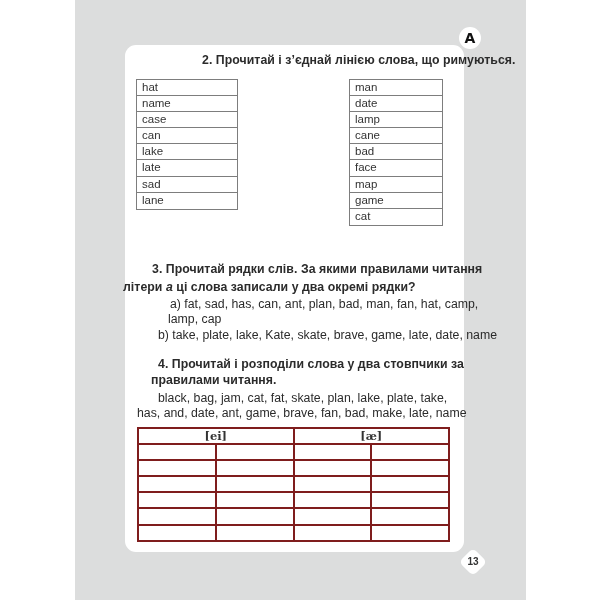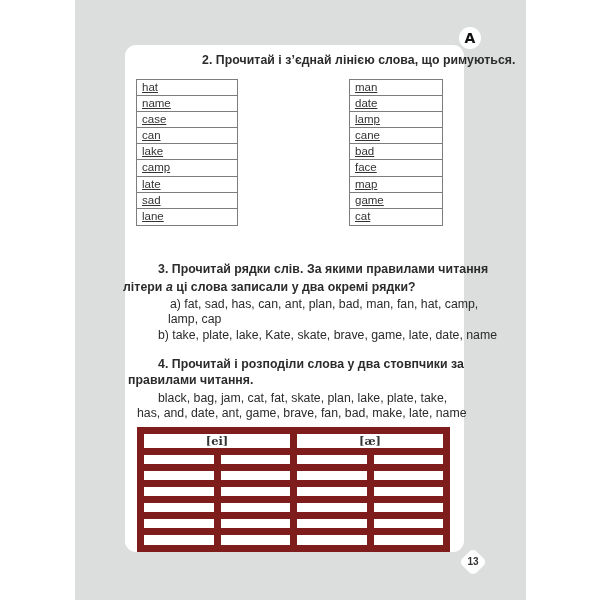--- a/index.html
+++ b/index.html
@@ -19,26 +19,26 @@
     position: absolute; left: 125px; top: 45px; width: 339px; height: 507px;
     background: #ffffff; border-radius: 11px;
   }
 
   .heading { position: absolute; font-weight: bold; font-size: 12.3px; color: #2b2b2b; line-height: 17px; letter-spacing: 0.05px; }
   .body-text { position: absolute; font-size: 12.3px; color: #2b2b2b; line-height: 17px; }
 
   .wordbox { position: absolute; border: 1px solid #7d7d7d; }
   .wordbox .cell {
     height: 16.1px; border-bottom: 1px solid #7d7d7d;
-    font-size: 11.5px; line-height: 15px; padding-left: 5px; color: #333; text-decoration: underline;
+    font-size: 11.5px; line-height: 15px; padding-left: 5px; color: #333;
   }
   .wordbox .cell:last-child { border-bottom: none; }
 
   .sort-table { position: absolute; left: 137px; top: 427px; width: 313px; border-collapse: collapse; table-layout: fixed; }
-  .sort-table th, .sort-table td { border: 7px solid #7f1d1d; height: 16.1px; padding: 0; }
+  .sort-table th, .sort-table td { border: 2px solid #7f1d1d; height: 16.1px; padding: 0; }
   .sort-table th { font-size: 11.5px; font-weight: bold; color: #333; line-height: 14px; font-family: "DejaVu Serif", serif; }
 
   .page-badge {
     position: absolute; left: 463px; top: 552px; width: 20px; height: 20px;
     background: #ffffff; transform: rotate(45deg); border-radius: 5px;
   }
   .page-num {
     position: absolute; left: 461px; top: 555px; width: 24px; text-align: center;
     font-size: 10px; font-weight: bold; color: #333; line-height: 14px;
   }
@@ -52,47 +52,46 @@
 <div class="card"></div>
 
 <div class="heading" style="left:158px; top:52px;margin-left:44px;">2. Прочитай і з’єднай лінією слова, що римуються.</div>
 
 <div class="wordbox" id="leftbox" style="left:136px; top:79px; width:102px;">
     <div class="cell">hat</div>
     <div class="cell">name</div>
     <div class="cell">case</div>
     <div class="cell">can</div>
     <div class="cell">lake</div>
-    <div class="cell">camp</div>
     <div class="cell">late</div>
     <div class="cell">sad</div>
     <div class="cell">lane</div>
   </div>
 <div class="wordbox" id="rightbox" style="left:349px; top:79px; width:94px;">
     <div class="cell">man</div>
     <div class="cell">date</div>
     <div class="cell">lamp</div>
     <div class="cell">cane</div>
     <div class="cell">bad</div>
     <div class="cell">face</div>
     <div class="cell">map</div>
     <div class="cell">game</div>
     <div class="cell">cat</div>
   </div>
 
-<div class="heading" style="left:158px; top:261px;">3. Прочитай рядки слів. За якими правилами читання</div>
+<div class="heading" style="left:152px; top:261px;">3. Прочитай рядки слів. За якими правилами читання</div>
 <div class="heading" style="left:123px; top:279px;">
   <span>літери </span><i>a</i><span> ці слова записали у два окремі рядки?</span>
 </div>
 <div class="body-text" style="left:170px; top:296px;">a) fat, sad, has, can, ant, plan, bad, man, fan, hat, camp,</div>
 <div class="body-text" style="left:137px; top:311px;margin-left:31px;">lamp, cap</div>
 <div class="body-text" style="left:158px; top:327px;">b) take, plate, lake, Kate, skate, brave, game, late, date, name</div>
 
 <div class="heading" style="left:158px; top:356px;">4. Прочитай і розподіли слова у два стовпчики за</div>
-<div class="heading" style="left:128px; top:372px;">правилами читання.</div>
+<div class="heading" style="left:151px; top:372px;">правилами читання.</div>
 <div class="body-text" style="left:158px; top:390px;">black, bag, jam, cat, fat, skate, plan, lake, plate, take,</div>
 <div class="body-text" style="left:137px; top:405px;">has, and, date, ant, game, brave, fan, bad, make, late, name</div>
 
 <table class="sort-table">
   <thead>
     <tr>
       <th colspan="2">[ei]</th>
       <th colspan="2">[æ]</th>
     </tr>
   </thead>

